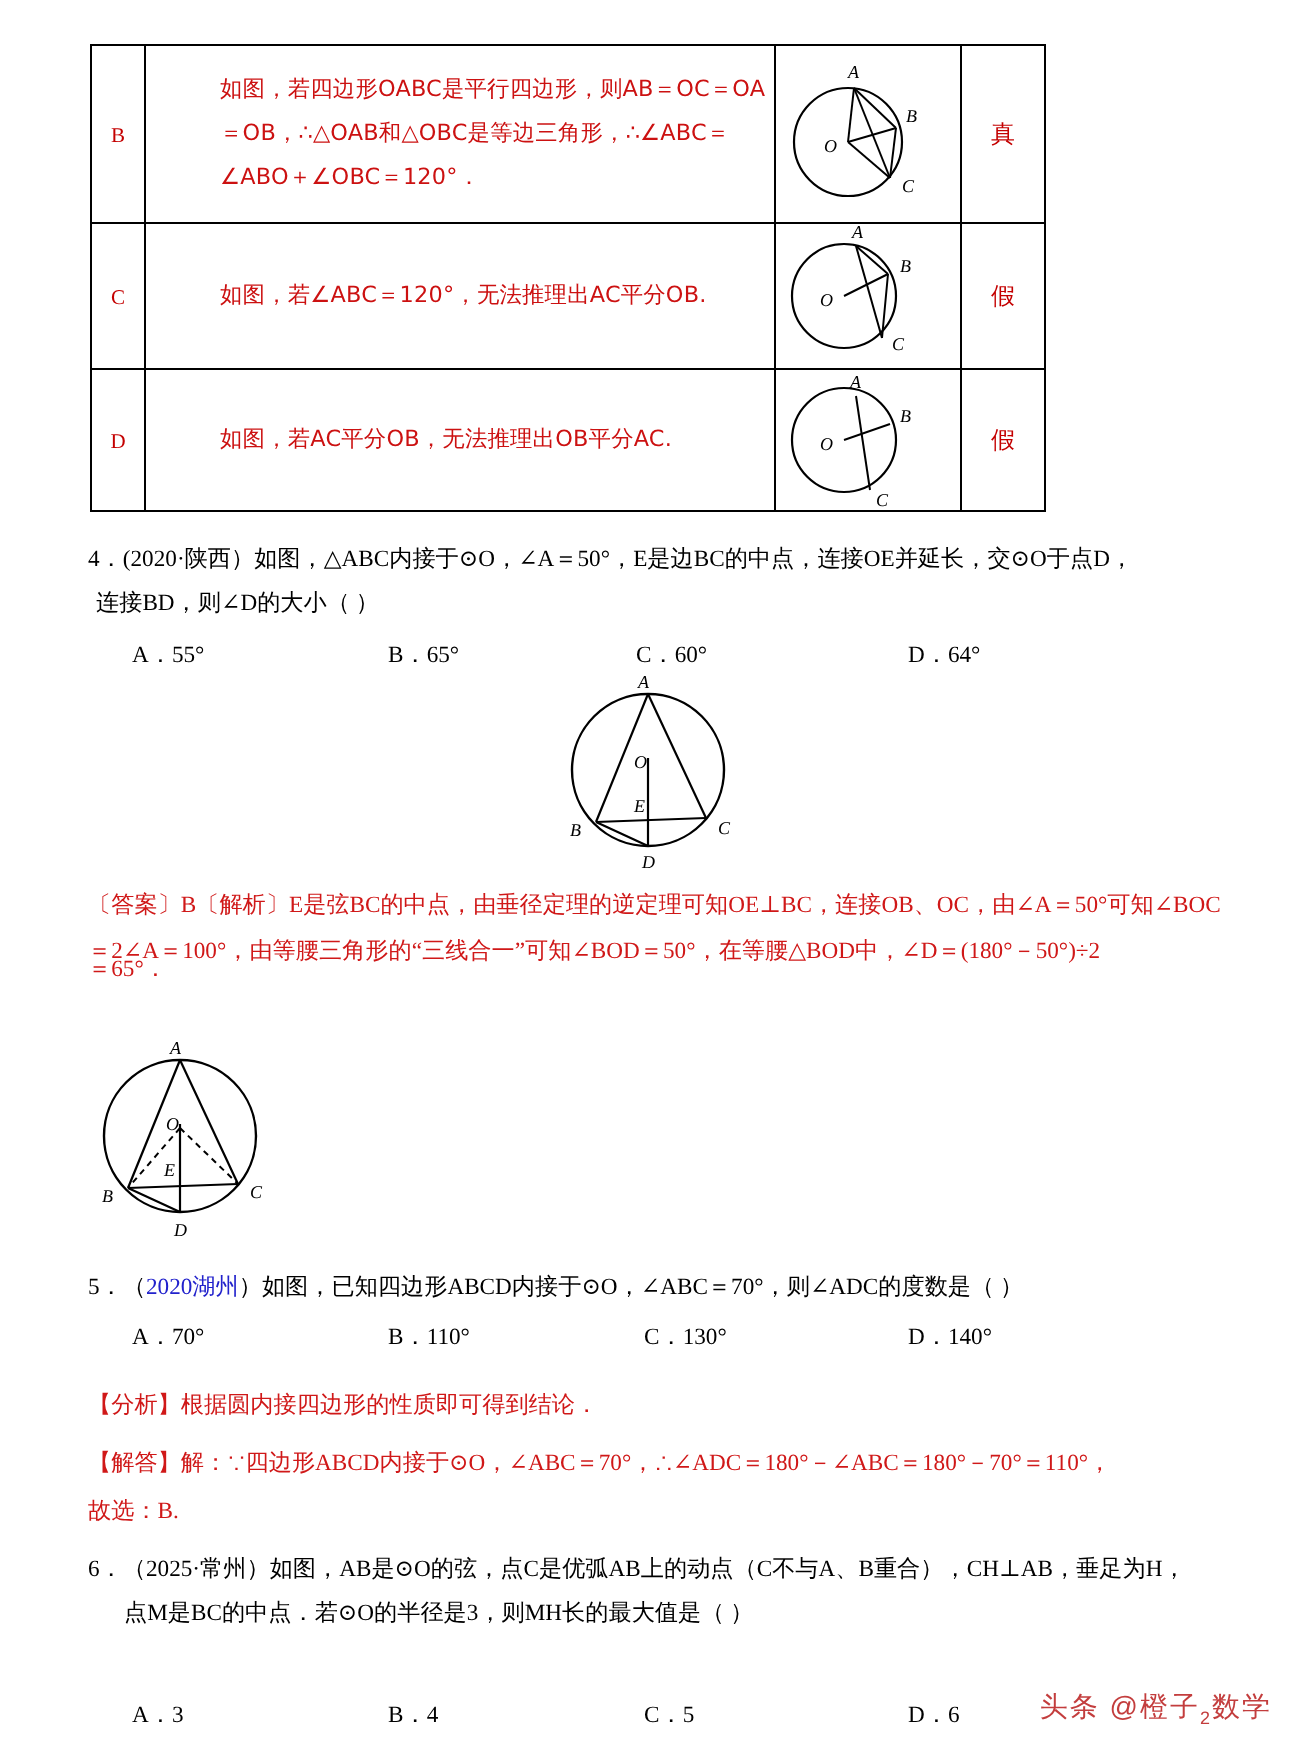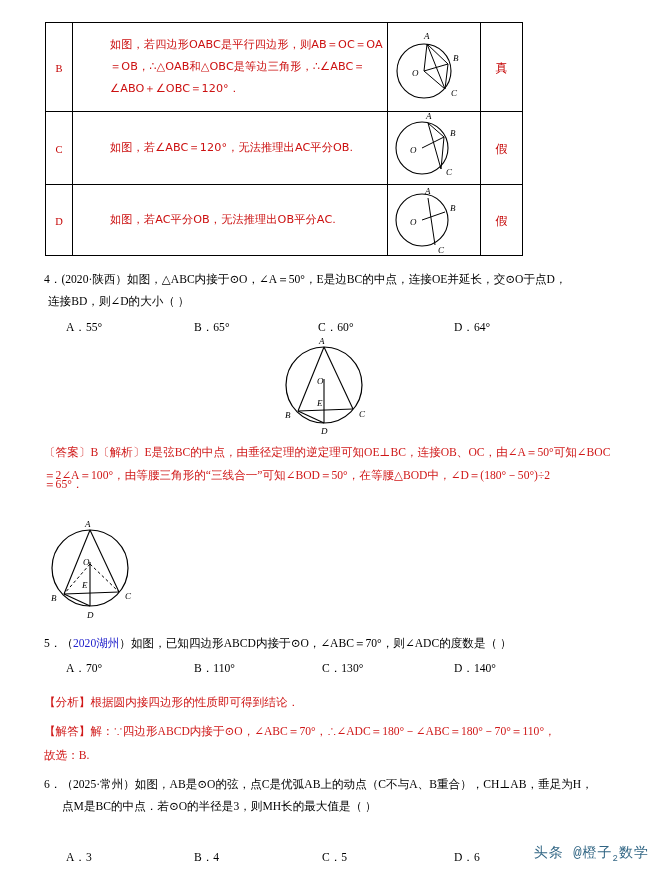--- a/index.html
+++ b/index.html
@@ -88,25 +88,25 @@
   .figlabel {
     font-family: "Liberation Serif", serif;
     font-style: italic;
     font-size: 9px;
     fill: #000;
   }
 
   
   .watermark {
     position: absolute;
-    right: 1px;
+    right: 14px;
     bottom: 18px;
-    font-family: Liberation Mono, monospace;
+    font-family: Liberation Sans, sans-serif;
     font-size: 14px;
-    color: #0c4a6e;
+    color: #b91c1c;
     letter-spacing: 1px;
     opacity: 0.85;
     white-space: nowrap;
   }
   .wm-sub { font-size: 9px; vertical-align: sub; }
 </style>
 </head>
 <body>
 
 <div class="page">

